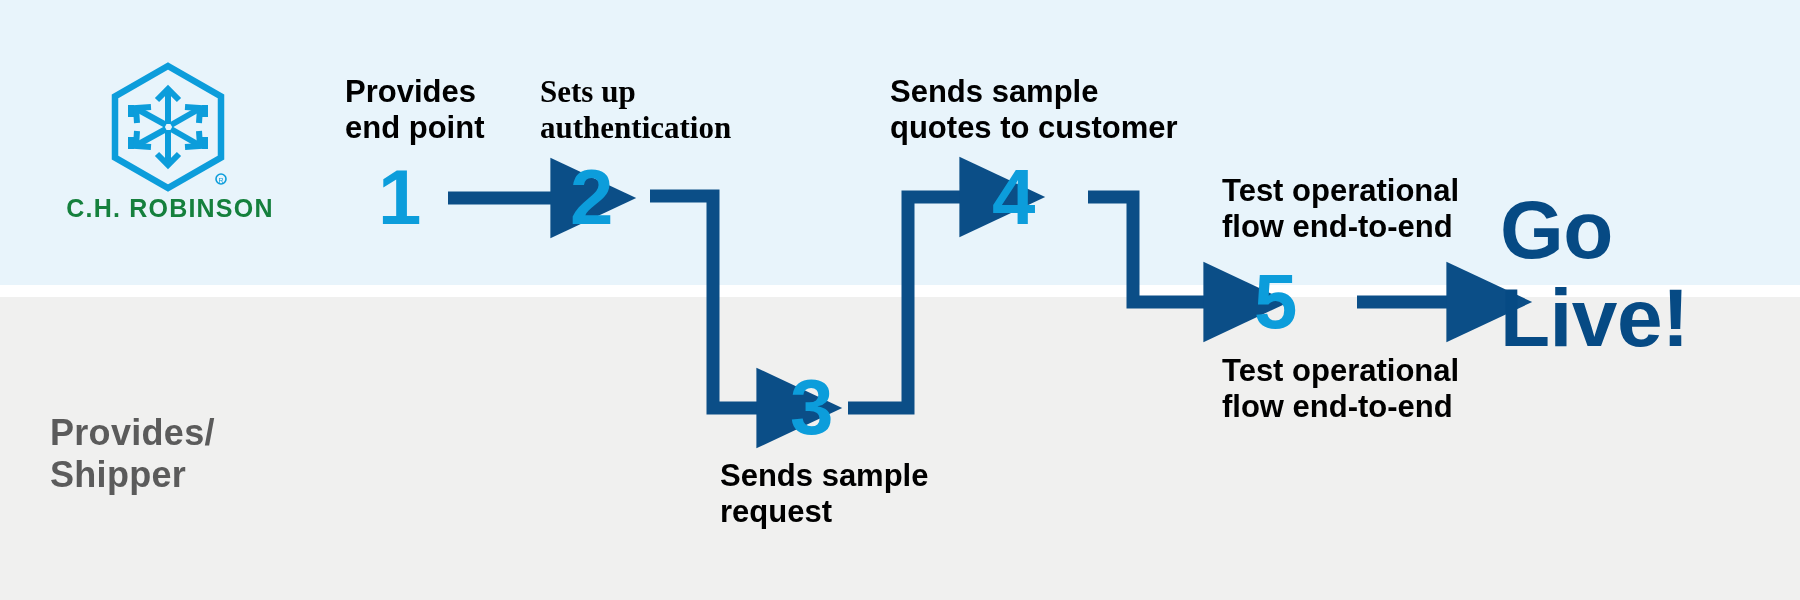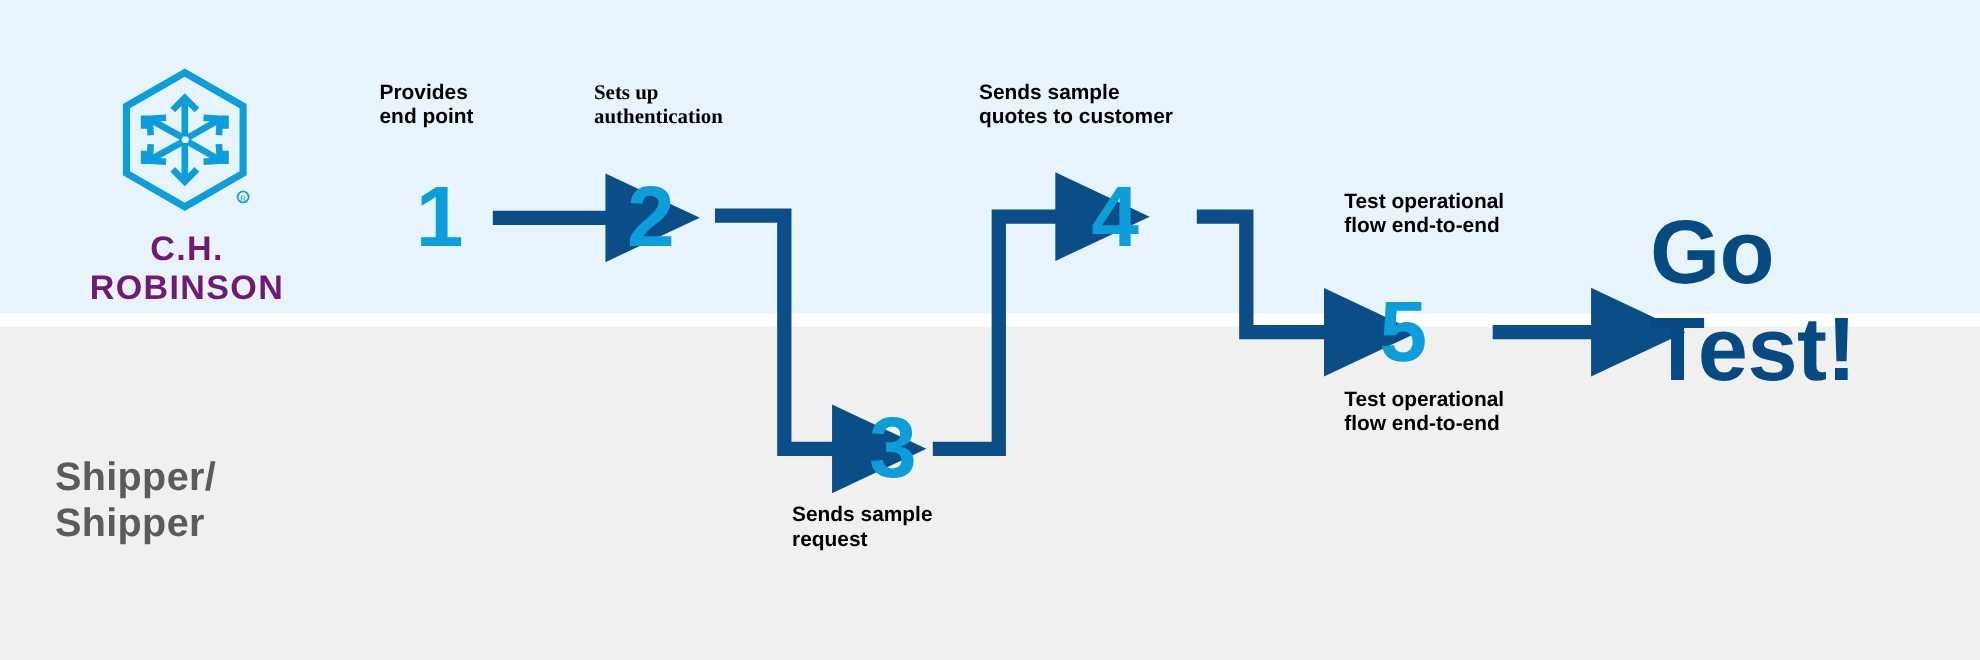--- a/index.html
+++ b/index.html
@@ -57,25 +57,25 @@
     left: 55px;
     top: 62px;
     width: 230px;
     text-align: center;
   }
   .logo-mark {
     display: block;
     margin: 0 auto;
   }
   .logo-text {
-    margin-top: 16px;
-    font-size: 31px;
+    margin-top: 2px;
+    font-size: 25px;
     font-weight: bold;
     letter-spacing: 1.2px;
-    color: #701a75;
+    color: #15803d;
     font-family: "Liberation Sans", sans-serif;
   }
 
   
   .lane-label {
     position: absolute;
     left: 50px;
     top: 412px;
     width: 280px;
     font-size: 36px;
@@ -91,21 +91,21 @@
     font-size: 78px;
     font-weight: bold;
     color: #0c9ddb;
     line-height: 1;
     font-family: "Liberation Sans", sans-serif;
   }
 
   
   .caption {
     position: absolute;
-    font-size: 19px;
+    font-size: 31px;
     font-weight: bold;
     line-height: 1.17;
     color: #000000;
     white-space: pre-line;
   }
 
   
   .golive {
     position: absolute;
     left: 1500px;
@@ -159,21 +159,21 @@
         <polyline points="88,69 89,84 74,85"></polyline>
       </g>
       <g>
         <circle cx="110" cy="117" r="5" fill="none" stroke="#0c9ddb" stroke-width="1.6"></circle>
         <text x="110" y="120.5" font-size="7" fill="#0c9ddb" text-anchor="middle" font-family="Liberation Sans, sans-serif">R</text>
       </g>
     </svg>
     <div class="logo-text">C.H. ROBINSON</div>
   </div>
 
-  <div class="lane-label">Shipper/
+  <div class="lane-label">Provides/
 Shipper</div>
 
   <svg id="connectors" viewBox="0 0 1800 600">
     <defs>
       <marker id="arrowhead" markerWidth="7" markerHeight="7" refX="1.2" refY="3.5" orient="auto" markerUnits="strokeWidth">
         <path d="M0,0.4 L6.6,3.5 L0,6.6 Z" fill="#0b4e87"></path>
       </marker>
     </defs>
 
     <g>
@@ -219,15 +219,15 @@
 
   <div class="step-num" style="left:570px; top:158px;">2</div>
 
   <div class="step-num" style="left:790px; top:368px;">3</div>
 
   <div class="step-num" style="left:992px; top:158px;">4</div>
 
   <div class="step-num" style="left:1254px; top:262px;">5</div>
 
   <div class="golive">Go
-Test!</div>
+Live!</div>
 
 </div>
 
 </body></html>

